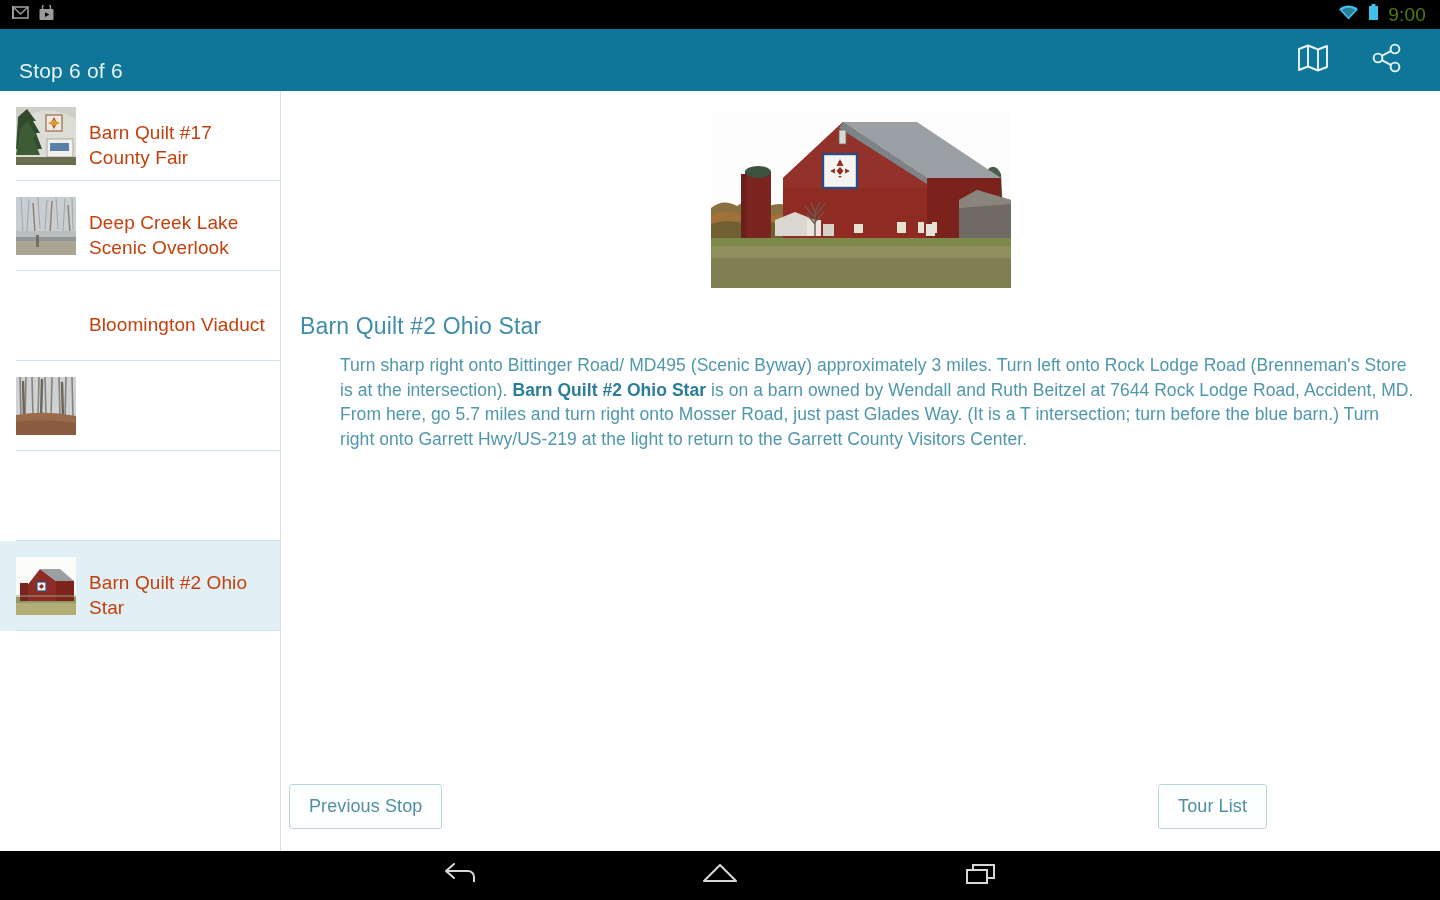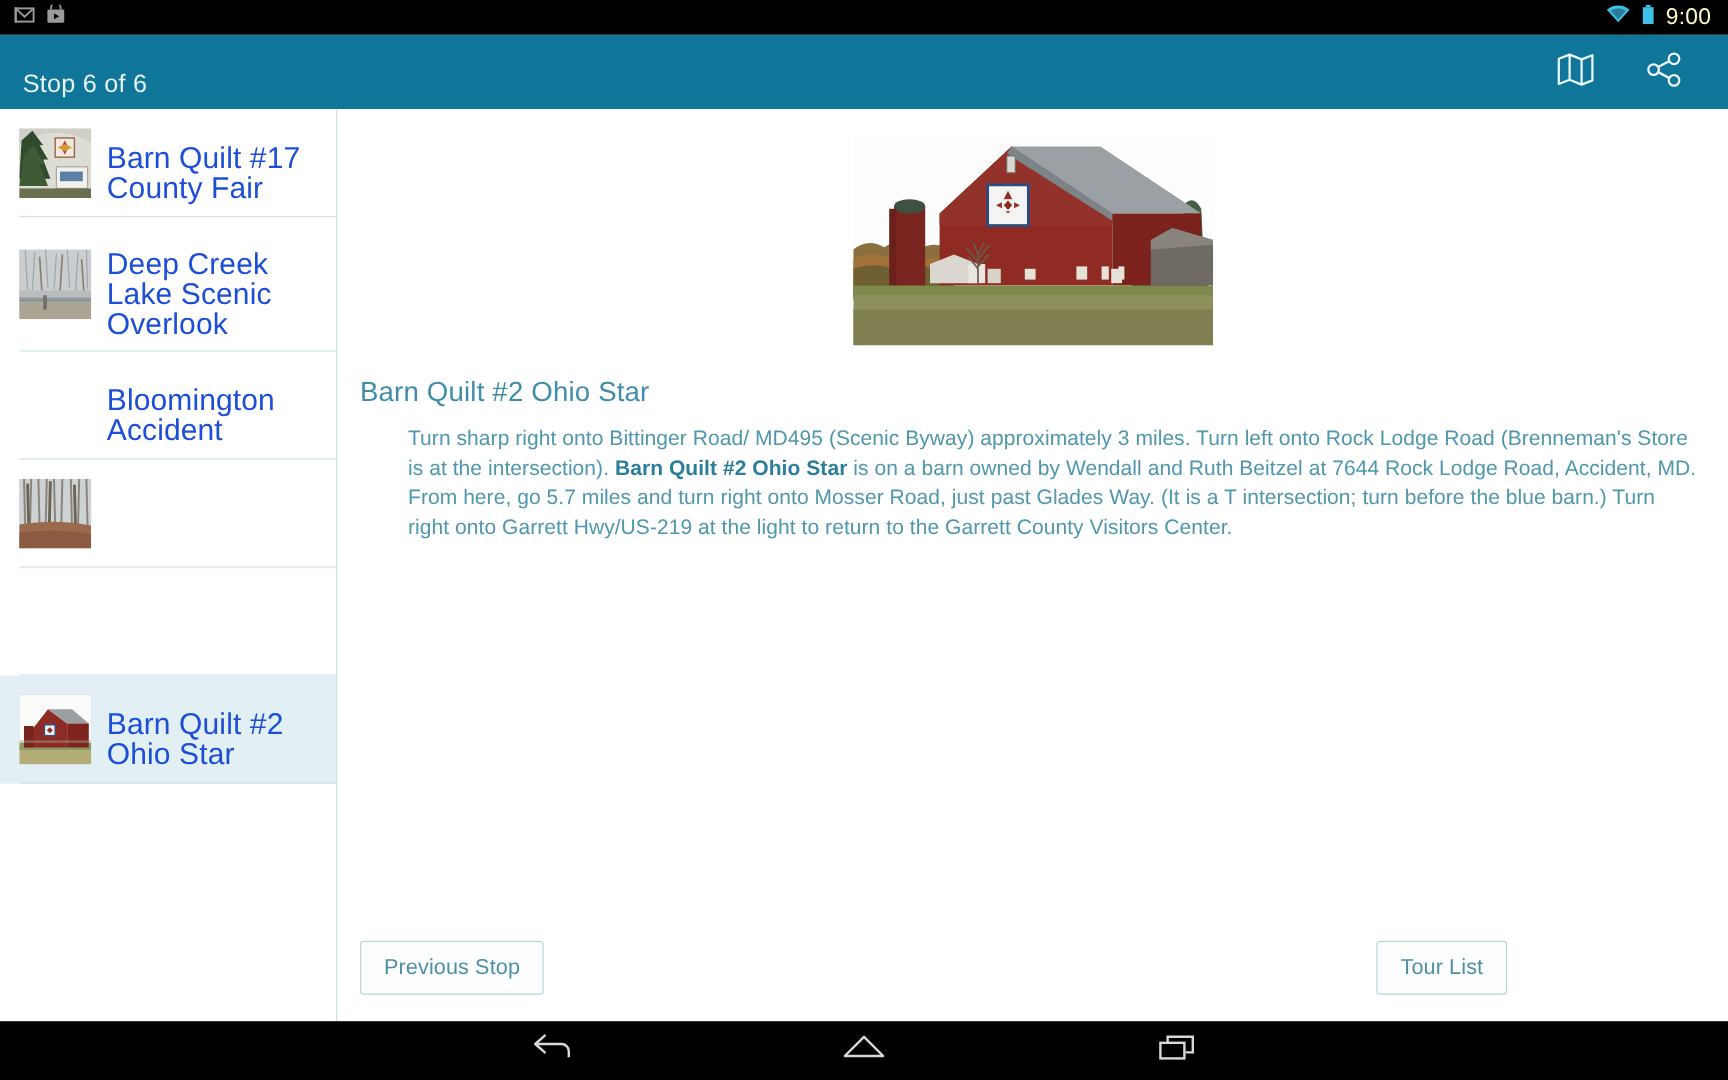--- a/index.html
+++ b/index.html
@@ -17,21 +17,21 @@
     background: #000000;
     display: flex; align-items: center;
   }
   .status-left { display: flex; align-items: center; gap: 8px; padding-left: 12px; }
   .status-right {
     margin-left: auto; display: flex; align-items: center;
     gap: 9px; padding-right: 14px;
   }
   .sys-icon { display: block; }
   .status-clock {
-    color: #fef9c3; font-size: 19px; letter-spacing: .2px;
+    color: #4d7c0f; font-size: 19px; letter-spacing: .2px;
     font-family: "Liberation Sans", sans-serif;
   }
 
   
   .toolbar {
     position: absolute; top: 29px; left: 0;
     width: 1440px; height: 62px;
     background: #0f7599;
     display: flex; align-items: center;
   }
@@ -75,21 +75,21 @@
   .thumb {
     width: 60px; height: 58px; flex: 0 0 60px;
     margin-right: 13px;
     background: #d9d9d9;
     overflow: hidden;
     position: relative;
   }
   .thumb.empty { background: transparent; }
   .thumb svg { display: block; width: 60px; height: 58px; }
   .stop-label {
-    color: #1d4ed8; font-size: 25px; line-height: 25px;
+    color: #c2410c; font-size: 19px; line-height: 25px;
     letter-spacing: .1px;
     margin-top: 17px;
   }
 
   
   .main {
     position: absolute; top: 0; left: 282px;
     width: 1158px; height: 760px;
     background: #ffffff;
   }
@@ -114,21 +114,21 @@
     text-align: left;
     margin-left: 40px;
   }
   .detail-body b { color: #2b7e99; font-weight: bold; }
 
   
   .footer-bar {
     position: absolute; bottom: 22px; left: 0;
     width: 992px;
     display: flex; align-items: center;
-    padding: 0 18px;
+    padding: 0 7px;
     justify-content: center;
   }
   .ghost-btn {
     border: 1px solid #b9d6e0;
     border-radius: 3px;
     background: #fdfefe;
     color: #4f8fa6;
     font-size: 18px;
     padding: 11px 19px;
     cursor: pointer;
@@ -255,21 +255,21 @@
           <rect y="40" width="60" height="4" fill="#8f9896"></rect>
           <rect y="44" width="60" height="14" fill="#a9a592"></rect>
           <rect x="20" y="38" width="3" height="12" fill="#6f6f68"></rect>
         </svg>
       </div>
       <div class="stop-label">Deep Creek Lake Scenic Overlook</div>
     </div>
 
     <div class="stop-item">
       <div class="thumb empty"></div>
-      <div class="stop-label">Bloomington Accident</div>
+      <div class="stop-label">Bloomington Viaduct</div>
     </div>
 
     <div class="stop-item">
       <div class="thumb">
         <svg viewBox="0 0 60 58">
           <rect width="60" height="58" fill="#cdd2d4"></rect>
           <g stroke="#8b8377" stroke-width="1.6">
             <line x1="4" y1="0" x2="5" y2="40"></line>
               <line x1="10" y1="0" x2="9" y2="41"></line>
             <line x1="16" y1="0" x2="17" y2="40"></line>

